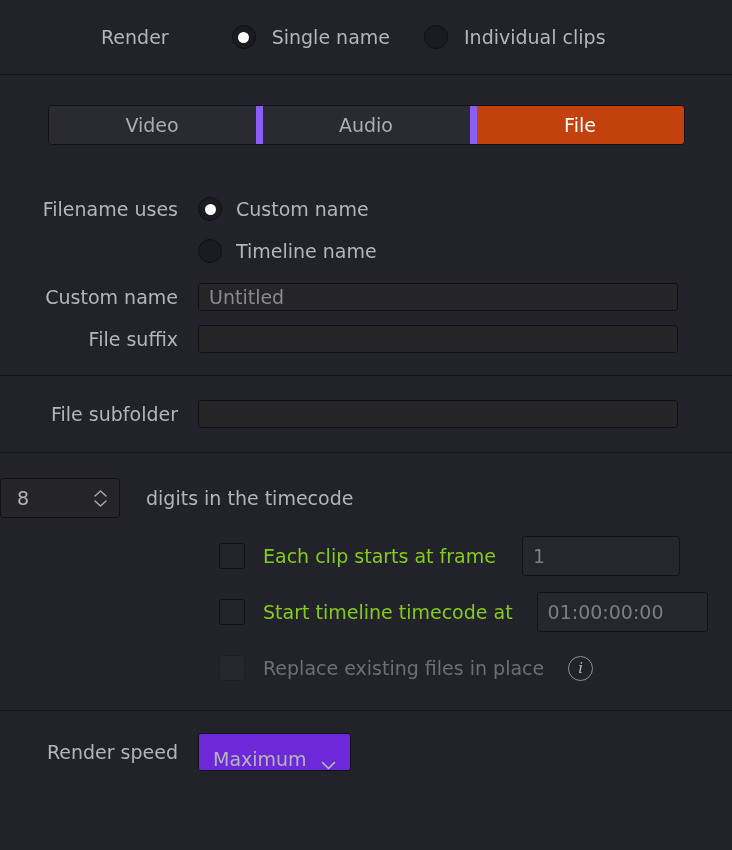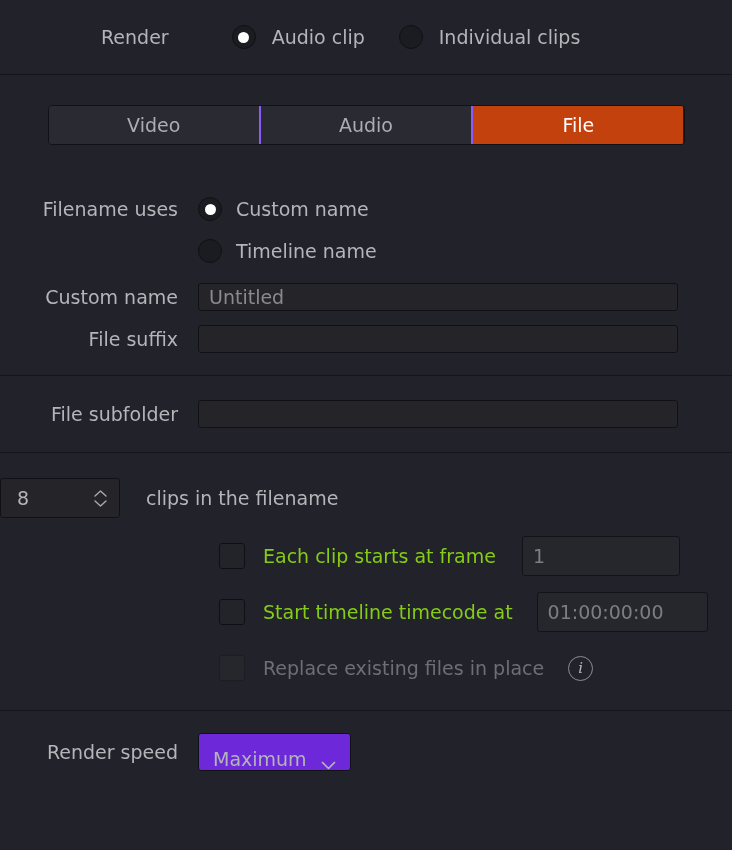--- a/index.html
+++ b/index.html
@@ -91,21 +91,21 @@
     overflow: hidden;
   }
   .tab {
     flex: 1 1 0;
     display: flex;
     align-items: center;
     justify-content: center;
     font-size: 19px;
     color: #acadb1;
     background: #2a2b32;
-    border-right: 2px solid #8b5cf6;
+    border-right: 7px solid #8b5cf6;
     cursor: pointer;
   }
   .tab:last-child { border-right: none; }
   .tab.active {
     background: #c2410c;
     color: #ffffff;
   }
 
   
   .frow {
@@ -254,21 +254,21 @@
 
 <div id="panel">
 
   <div class="section" id="render-section">
     <span class="row-label">Render</span>
     <div class="radio-group" style="margin-left:22px;">
       <div class="radio-opt">
         <span class="radio on">
             <span class="dot"></span>
           </span>
-        <span class="radio-label" style="margin-left:16px;">Audio clip</span>
+        <span class="radio-label" style="margin-left:16px;">Single name</span>
       </div>
       <div class="radio-opt" style="margin-left:34px;">
         <span class="radio"></span>
         <span class="radio-label" style="margin-left:16px;">Individual clips</span>
       </div>
     </div>
   </div>
 
   <div class="section" id="tabs-section" style="border-bottom:none;">
     <div class="tabbar">
@@ -330,21 +330,21 @@
         <span class="val">8</span>
         <span class="arrows">
           <svg class="chev" viewBox="0 0 13 7">
               <path d="M1 6 L6.5 1 L12 6" fill="none" stroke="#a9aaae" stroke-width="1.4" stroke-linecap="round" stroke-linejoin="round"></path>
             </svg>
           <svg class="chev" viewBox="0 0 13 7">
               <path d="M1 1 L6.5 6 L12 1" fill="none" stroke="#a9aaae" stroke-width="1.4" stroke-linecap="round" stroke-linejoin="round"></path>
             </svg>
         </span>
       </div>
-      <span class="suffix-text">clips in the filename</span>
+      <span class="suffix-text">digits in the timecode</span>
     </div>
 
     <div class="cbrow">
       <span class="checkbox"></span>
       <span class="cblabel">Each clip starts at frame</span>
       <div class="tc-field" id="frame-field">
         <span>1</span>
       </div>
     </div>
 

